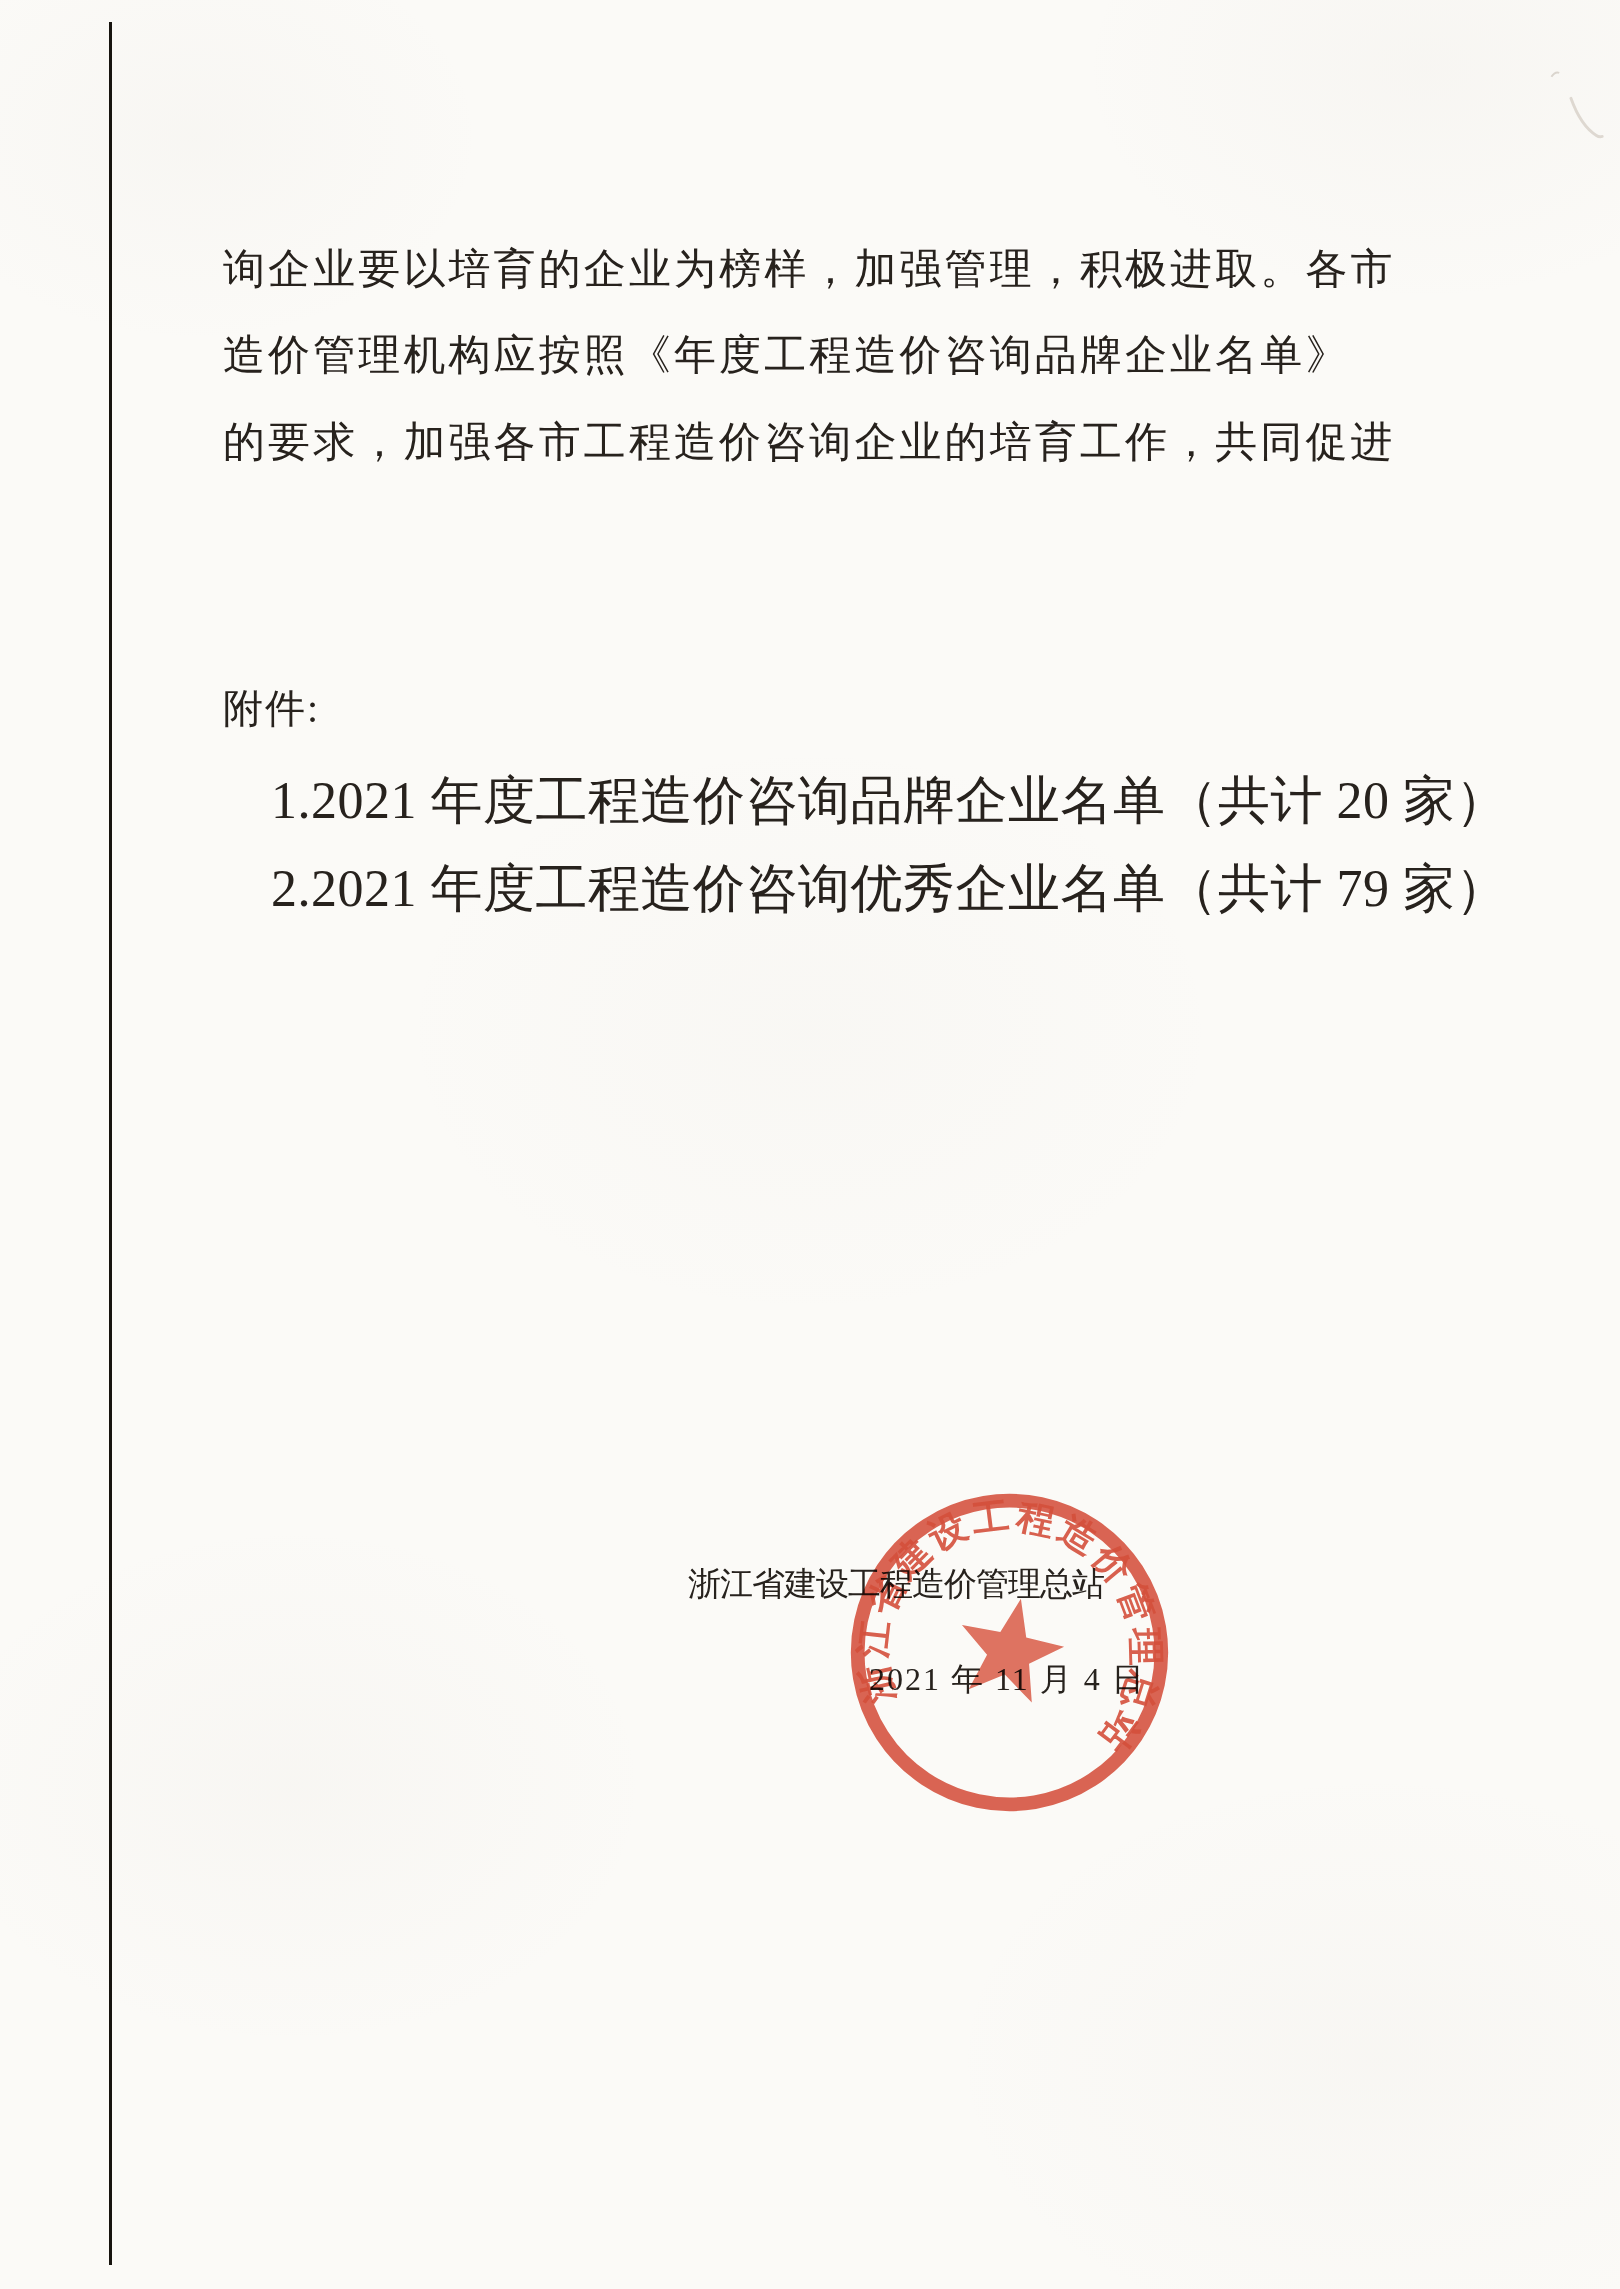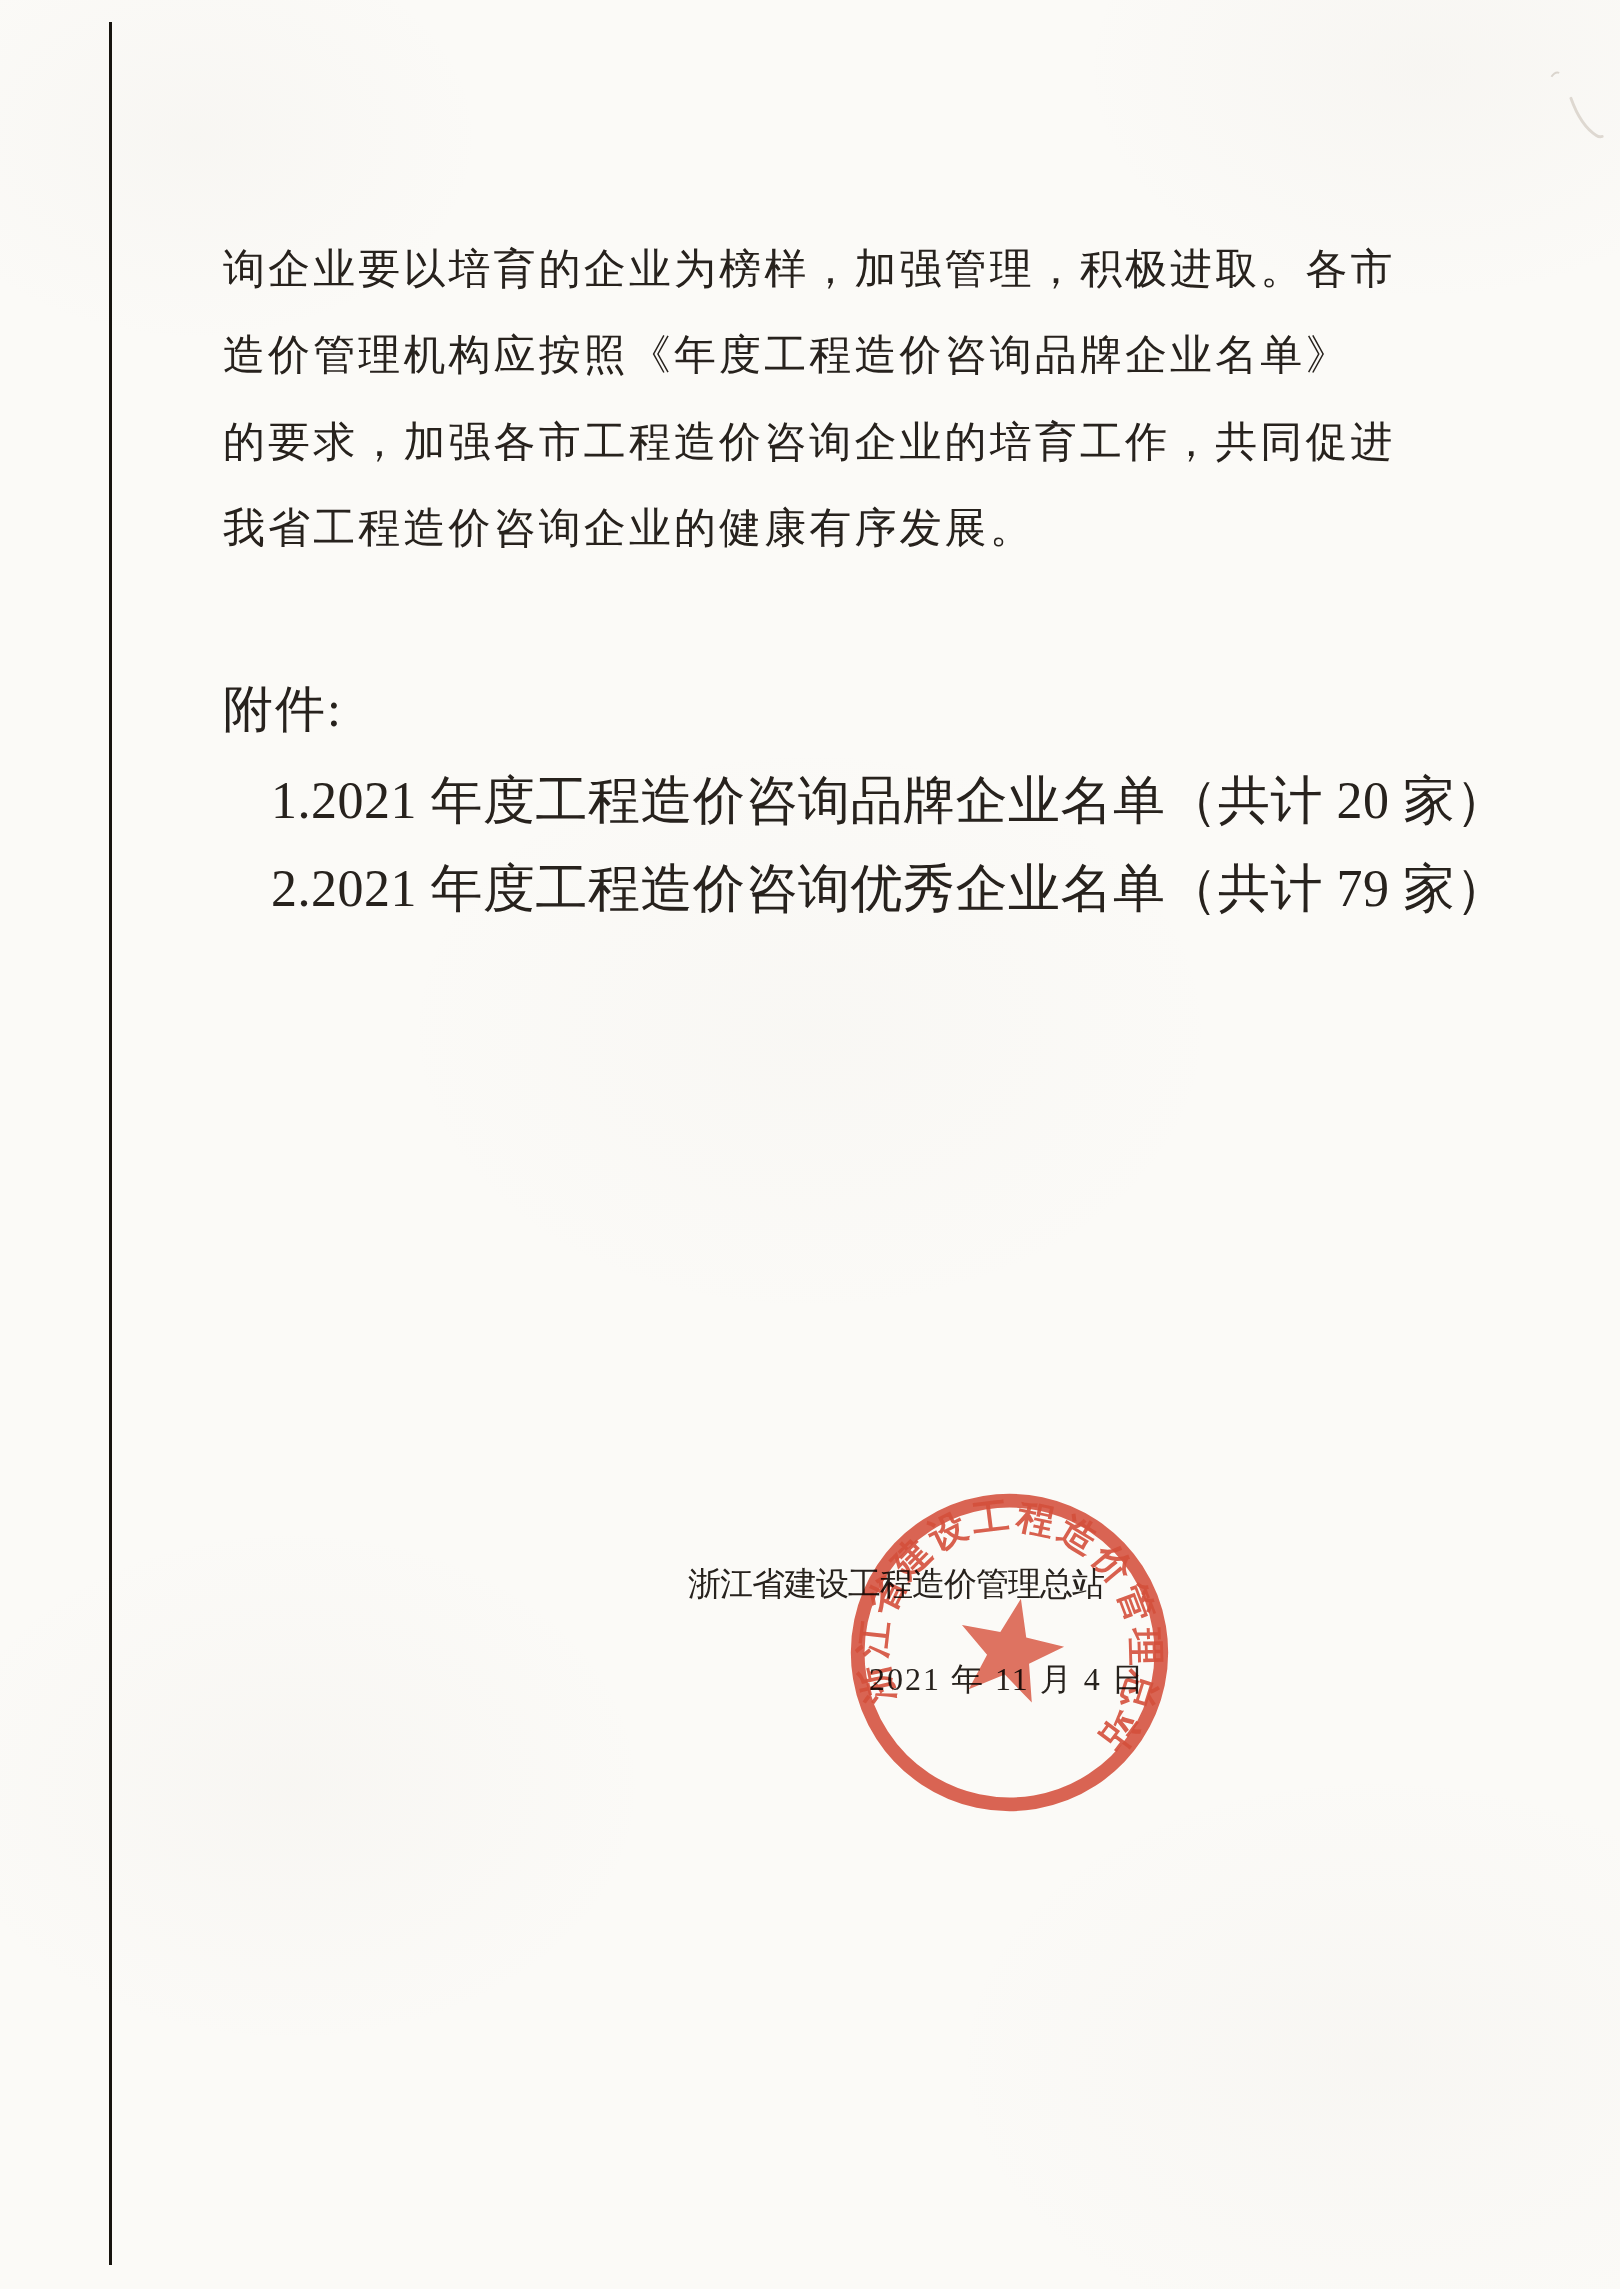--- a/index.html
+++ b/index.html
@@ -41,21 +41,21 @@
     left:223px;
     font-size:42px;
     line-height:45px;
     letter-spacing:3.1px;
     white-space:nowrap;
     font-family:Liberation Serif, serif;
   }
   .attach-label{
     position:absolute;
     left:223px;top:686px;
-    font-size:50px;line-height:46px;
+    font-size:40px;line-height:46px;
     letter-spacing:2px;
     white-space:nowrap;
   }
   .attach-item{
     position:absolute;
     left:271px;
     font-size:52px;line-height:43px;
     letter-spacing:0.5px;
     white-space:nowrap;
   }
@@ -97,21 +97,20 @@
   <div class="rule-vert"></div>
 
   <svg class="curl" width="88" height="108" viewBox="0 0 90 110">
     <path d="M28,18 q4,-6 8,-4" stroke="#c2b9ae" stroke-width="2" fill="none"></path>
     <path d="M48,40 q10,28 26,38 q3,2 6,1" stroke="#c8bfb4" stroke-width="3" fill="none" stroke-linecap="round"></path>
   </svg>
 
   <div class="ink body-line" style="top:247px">询企业要以培育的企业为榜样，加强管理，积极进取。各市</div>
   <div class="ink body-line" style="top:333px">造价管理机构应按照《年度工程造价咨询品牌企业名单》</div>
   <div class="ink body-line" style="top:420px">的要求，加强各市工程造价咨询企业的培育工作，共同促进</div>
-  <div class="ink body-line" style="top:506px">我省工程造价咨询企业的健康有序发展。</div>
 
   <div class="ink attach-label">附件:</div>
   <div class="ink attach-item" style="top:779px">1.2021 年度工程造价咨询品牌企业名单（共计 20 家）</div>
   <div class="ink attach-item" style="top:867px">2.2021 年度工程造价咨询优秀企业名单（共计 79 家）</div>
 
   <svg class="seal" viewBox="0 0 340 340">
     <defs>
       <path id="ringPath" d="M 97.7,273.2 A 126,126 0 1,1 242.3,273.2" fill="none"></path>
     </defs>
     <circle cx="170" cy="170" r="155" fill="none" stroke="#d5432e" stroke-width="14" opacity="0.88"></circle>

